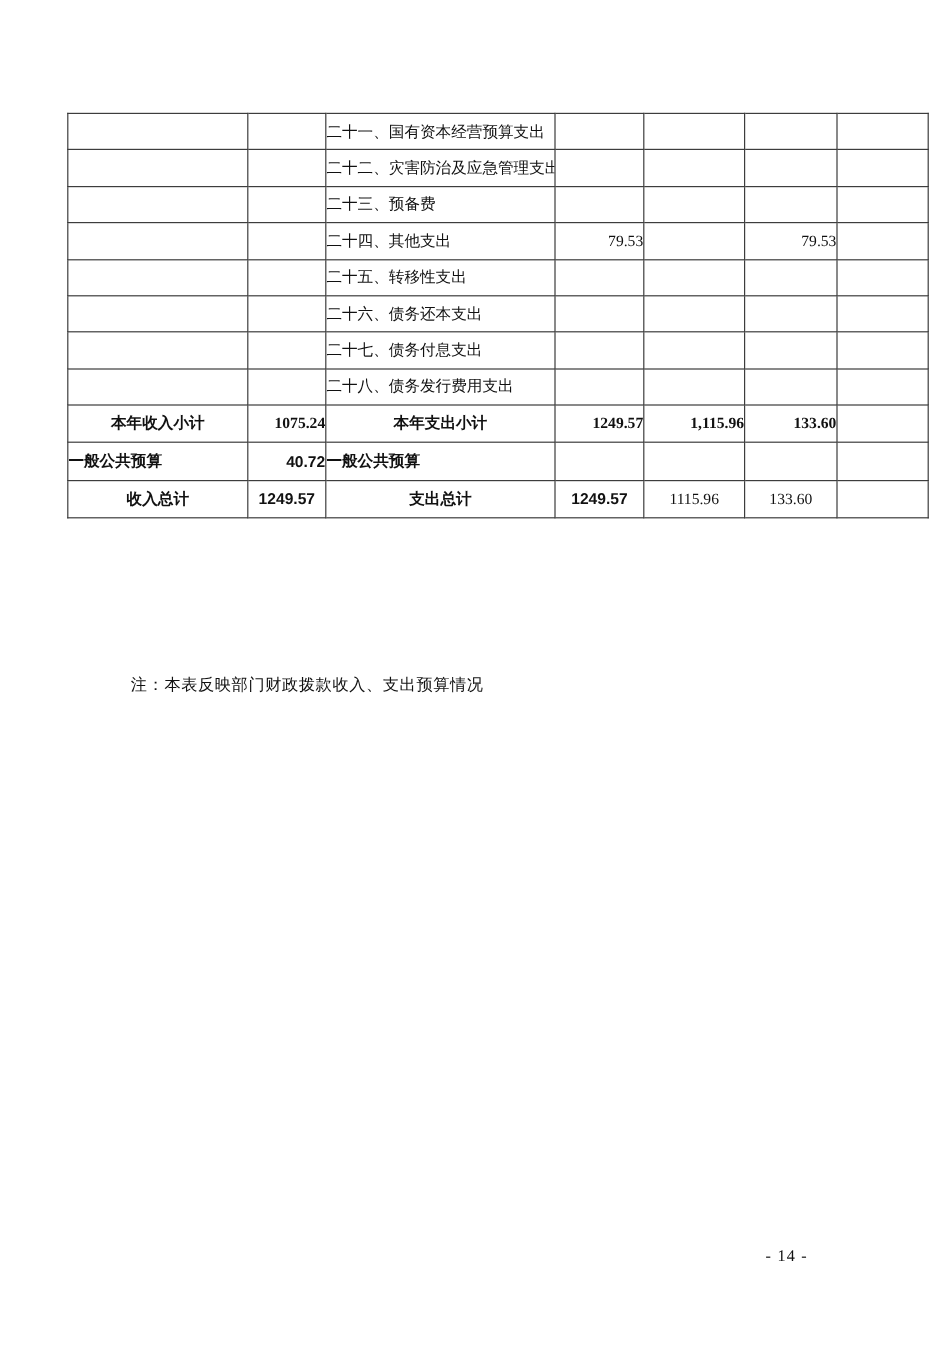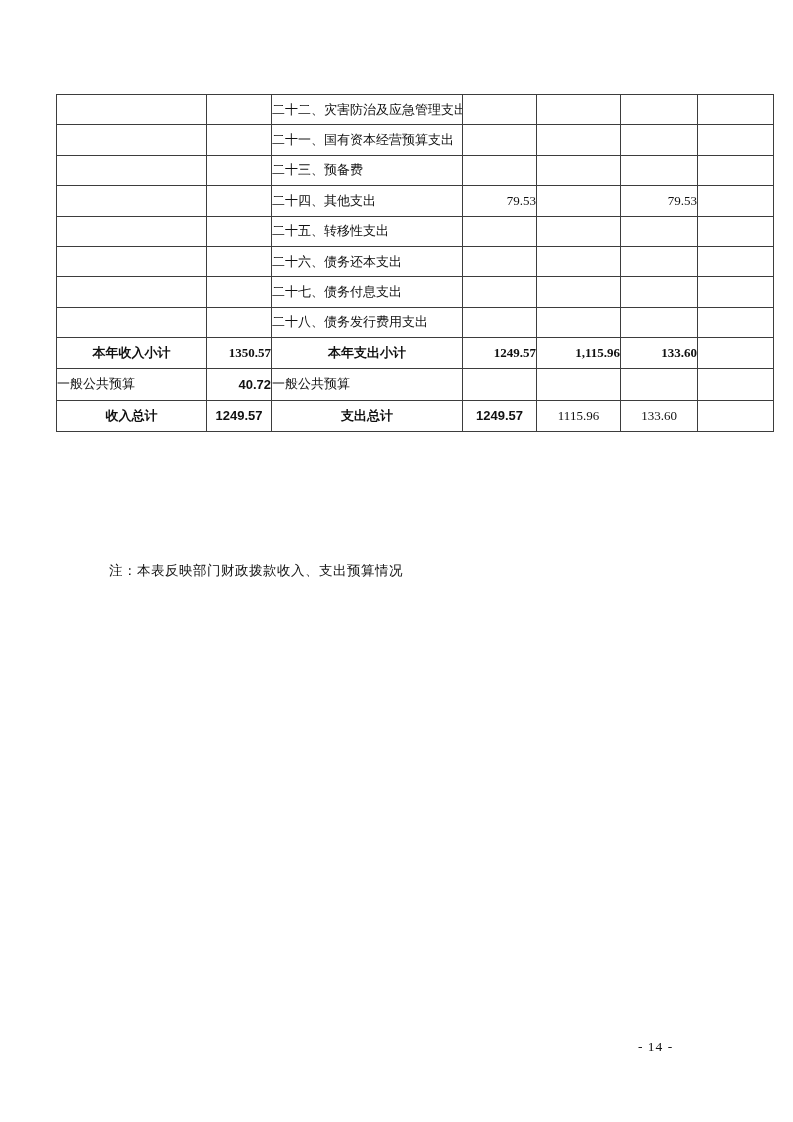--- a/index.html
+++ b/index.html
@@ -25,21 +25,21 @@
     padding:0;
     vertical-align:middle;
     white-space:nowrap;
     overflow:hidden;
   }
   tr.r-item{height:30.4px;}
   tr.r-mid{height:31.2px;}
   tr.r-total{height:31px;}
   td.lbl{text-align:left;padding-left:8px;}
   td.flush{padding-left:3px;}
-  td.ind{padding-left:17px;}
+  td.ind{padding-left:17px;font-weight:bold;}
   td.lblc{text-align:center;font-weight:bold;}
   td.num{text-align:right;padding-right:9px;}
   td.numb{text-align:right;padding-right:9px;font-weight:bold;}
   td.nums{
     text-align:right;padding-right:9px;
     font-family:"Liberation Sans","DejaVu Sans",sans-serif;
     font-weight:bold;font-size:12.5px;
   }
   td.numc{text-align:center;}
   td.numcs{
@@ -72,30 +72,30 @@
       <col style="width:191px">
       <col style="width:74px">
       <col style="width:84px">
       <col style="width:77px">
       <col style="width:76px">
     </colgroup>
     <tbody>
         <tr class="r-item">
           <td></td>
           <td></td>
-          <td class="lbl">二十二、灾害防治及应急管理支出</td>
+          <td class="lbl">二十一、国有资本经营预算支出</td>
           <td></td>
           <td></td>
           <td></td>
           <td></td>
         </tr>
         <tr class="r-item">
           <td></td>
           <td></td>
-          <td class="lbl">二十一、国有资本经营预算支出</td>
+          <td class="lbl">二十二、灾害防治及应急管理支出</td>
           <td></td>
           <td></td>
           <td></td>
           <td></td>
         </tr>
         <tr class="r-item">
           <td></td>
           <td></td>
           <td class="lbl">二十三、预备费</td>
           <td></td>
@@ -143,21 +143,21 @@
           <td></td>
           <td></td>
           <td class="lbl">二十八、债务发行费用支出</td>
           <td></td>
           <td></td>
           <td></td>
           <td></td>
         </tr>
         <tr class="r-mid">
           <td class="lblc">本年收入小计</td>
-          <td class="numb">1350.57</td>
+          <td class="numb">1075.24</td>
           <td class="lblc">本年支出小计</td>
           <td class="numb">1249.57</td>
           <td class="numb">1,115.96</td>
           <td class="numb">133.60</td>
           <td></td>
         </tr>
         <tr class="r-mid">
           <td class="lbl ind">一般公共预算</td>
           <td class="nums">40.72</td>
           <td class="lbl ind">一般公共预算</td>

